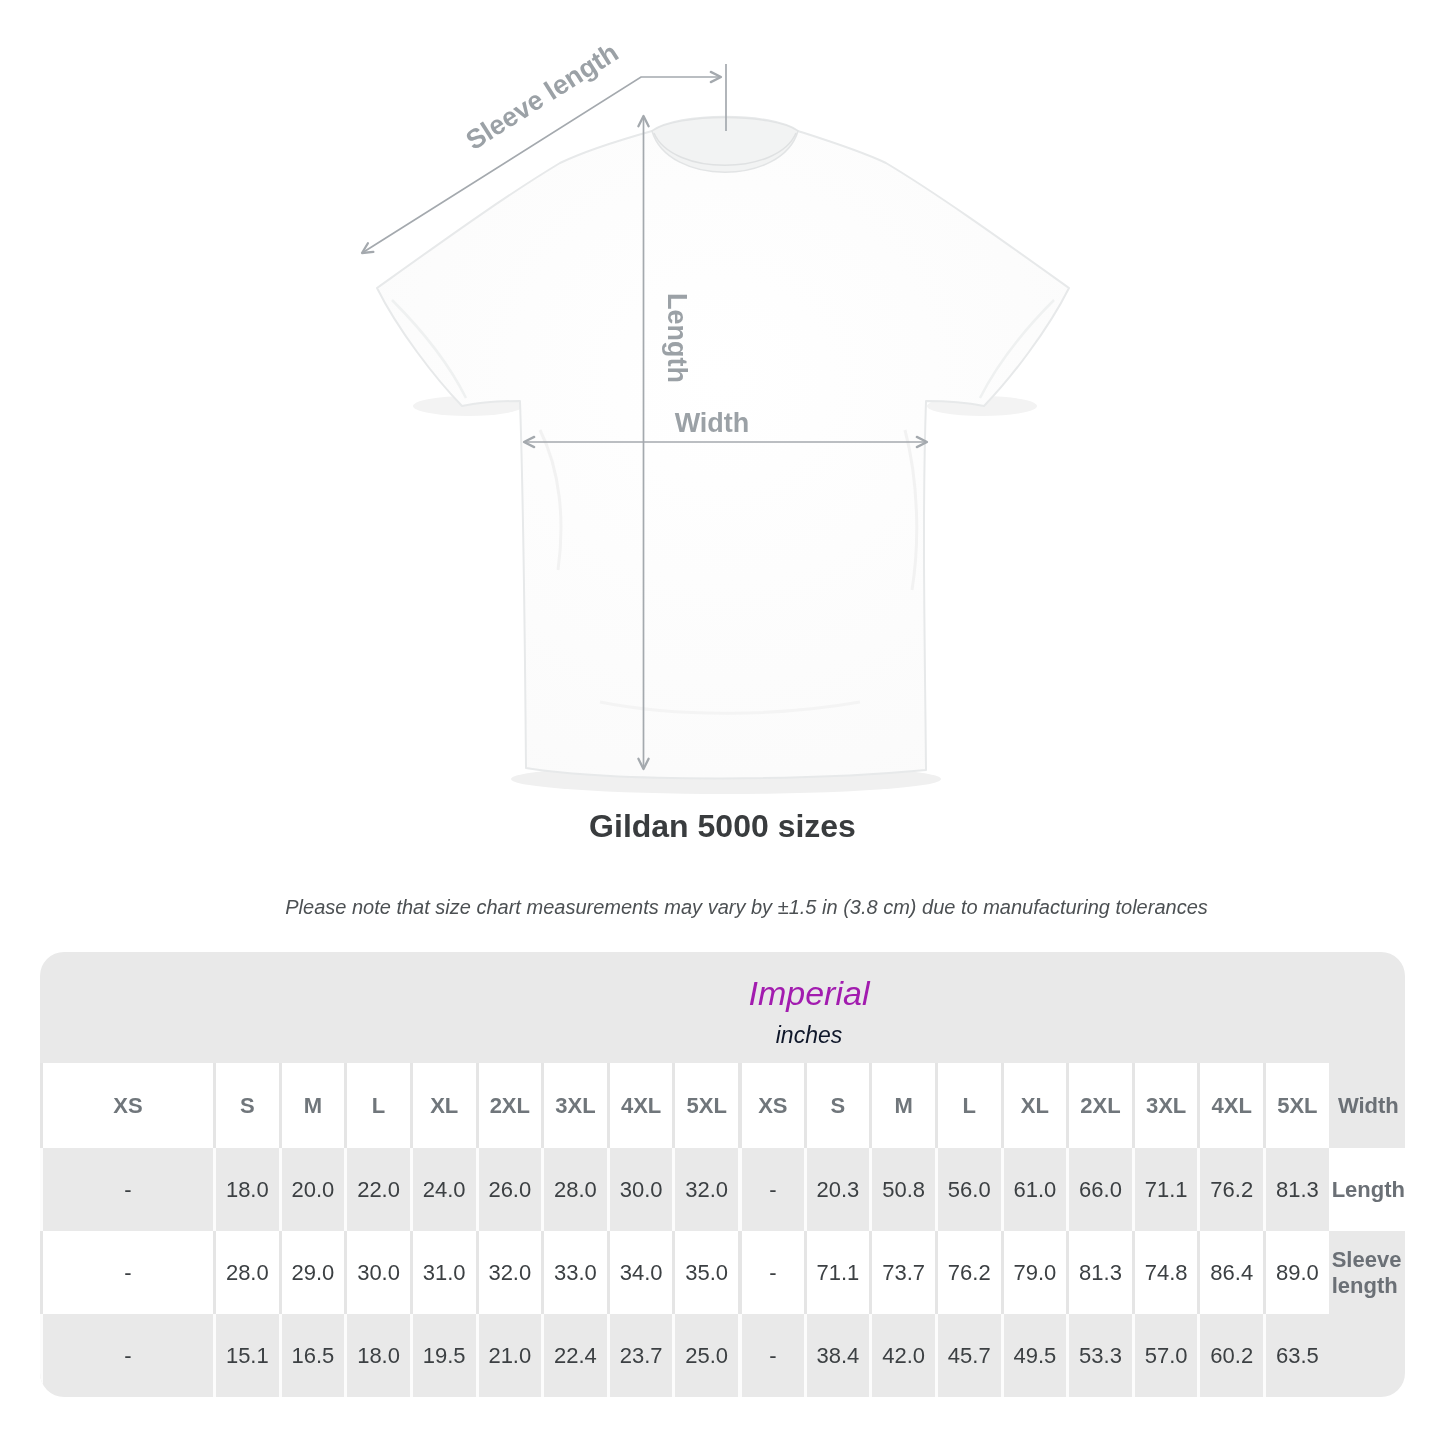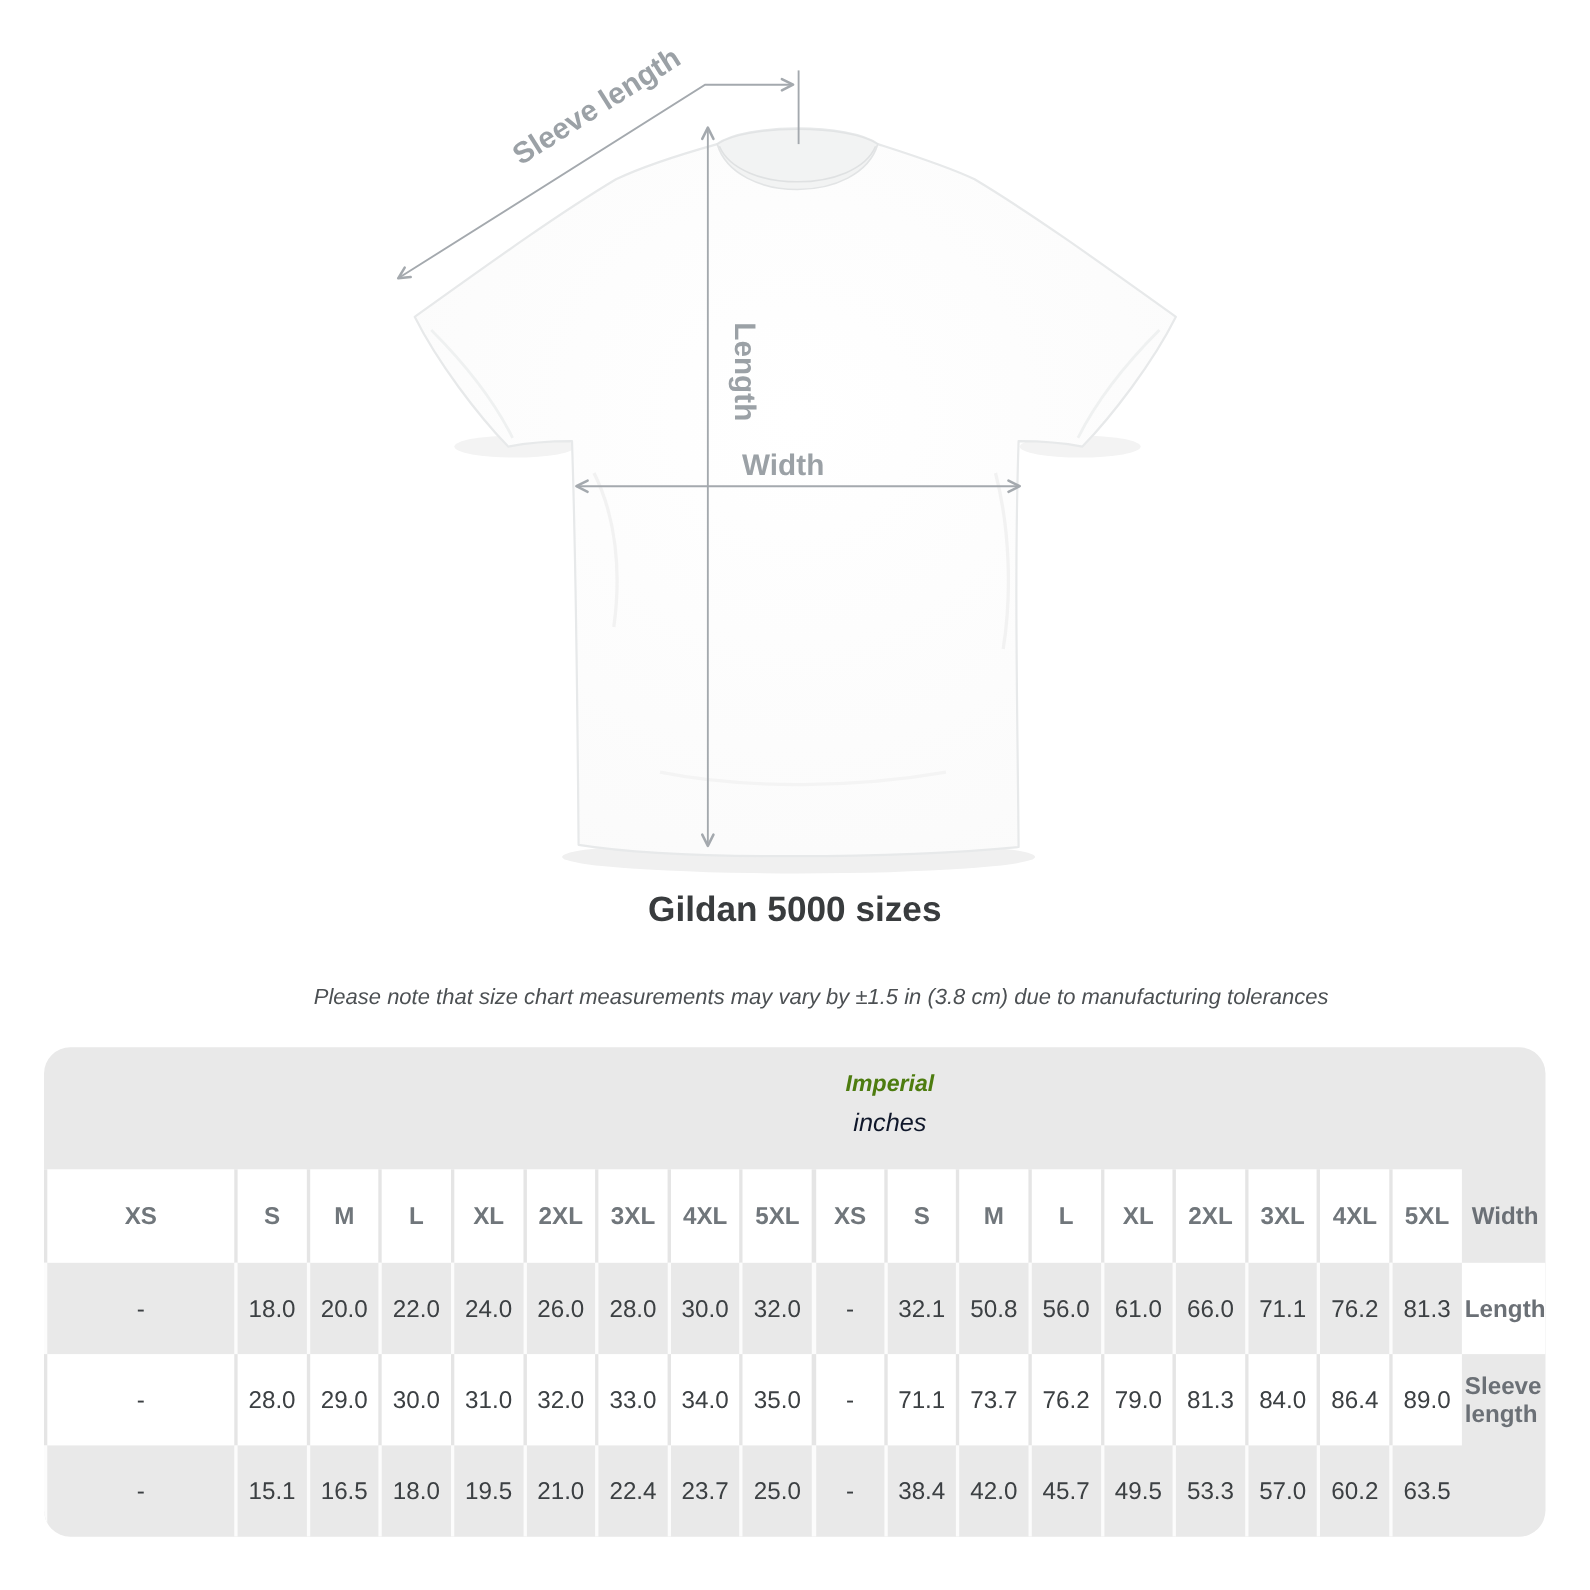--- a/index.html
+++ b/index.html
@@ -24,21 +24,21 @@
     text-align:center; font-style:italic; font-size:20px; color:#4c5053;margin-left:24px;
   }
   
   .panel {
     position:absolute; left:40px; top:952px; width:1365px; height:445px;
     background:#e9e9e9; border-radius:24px; overflow:hidden;
   }
   .units { display:flex; height:111px; }
   .units .spacer { width:173px; }
   .unit { flex:1; text-align:center; padding-top:22px; }
-  .unit-title { font-weight:bold; font-style:italic; font-size:21px; color:#4d7c0f; }
+  .unit-title { font-weight:normal; font-style:italic; font-size:34px; color:#a21caf; }
   .unit-sub { font-style:italic; font-size:23px; color:#0f172a; margin-top:9px; }
   .grid {
     display:grid;
     grid-template-columns:173px repeat(18, 1fr);
     grid-template-rows:85px 83px 83px 83px;
   }
   .cell {
     display:flex; align-items:center; justify-content:center;
     font-size:22px; border-left:3px solid transparent;
   }
@@ -143,21 +143,21 @@
         <div class="cell gray val">-</div>
         <div class="cell gray val">18.0</div>
         <div class="cell gray val">20.0</div>
         <div class="cell gray val">22.0</div>
         <div class="cell gray val">24.0</div>
         <div class="cell gray val">26.0</div>
         <div class="cell gray val">28.0</div>
         <div class="cell gray val">30.0</div>
         <div class="cell gray val">32.0</div>
         <div class="cell gray val grp">-</div>
-        <div class="cell gray val">32.1</div>
+        <div class="cell gray val">20.3</div>
         <div class="cell gray val">50.8</div>
         <div class="cell gray val">56.0</div>
         <div class="cell gray val">61.0</div>
         <div class="cell gray val">66.0</div>
         <div class="cell gray val">71.1</div>
         <div class="cell gray val">76.2</div>
         <div class="cell gray val">81.3</div>
         <div class="cell white first row-head">Length</div>
         <div class="cell white val">-</div>
         <div class="cell white val">28.0</div>
@@ -167,21 +167,21 @@
         <div class="cell white val">32.0</div>
         <div class="cell white val">33.0</div>
         <div class="cell white val">34.0</div>
         <div class="cell white val">35.0</div>
         <div class="cell white val grp">-</div>
         <div class="cell white val">71.1</div>
         <div class="cell white val">73.7</div>
         <div class="cell white val">76.2</div>
         <div class="cell white val">79.0</div>
         <div class="cell white val">81.3</div>
-        <div class="cell white val">84.0</div>
+        <div class="cell white val">74.8</div>
         <div class="cell white val">86.4</div>
         <div class="cell white val">89.0</div>
         <div class="cell gray first row-head">Sleeve length</div>
         <div class="cell gray val">-</div>
         <div class="cell gray val">15.1</div>
         <div class="cell gray val">16.5</div>
         <div class="cell gray val">18.0</div>
         <div class="cell gray val">19.5</div>
         <div class="cell gray val">21.0</div>
         <div class="cell gray val">22.4</div>

